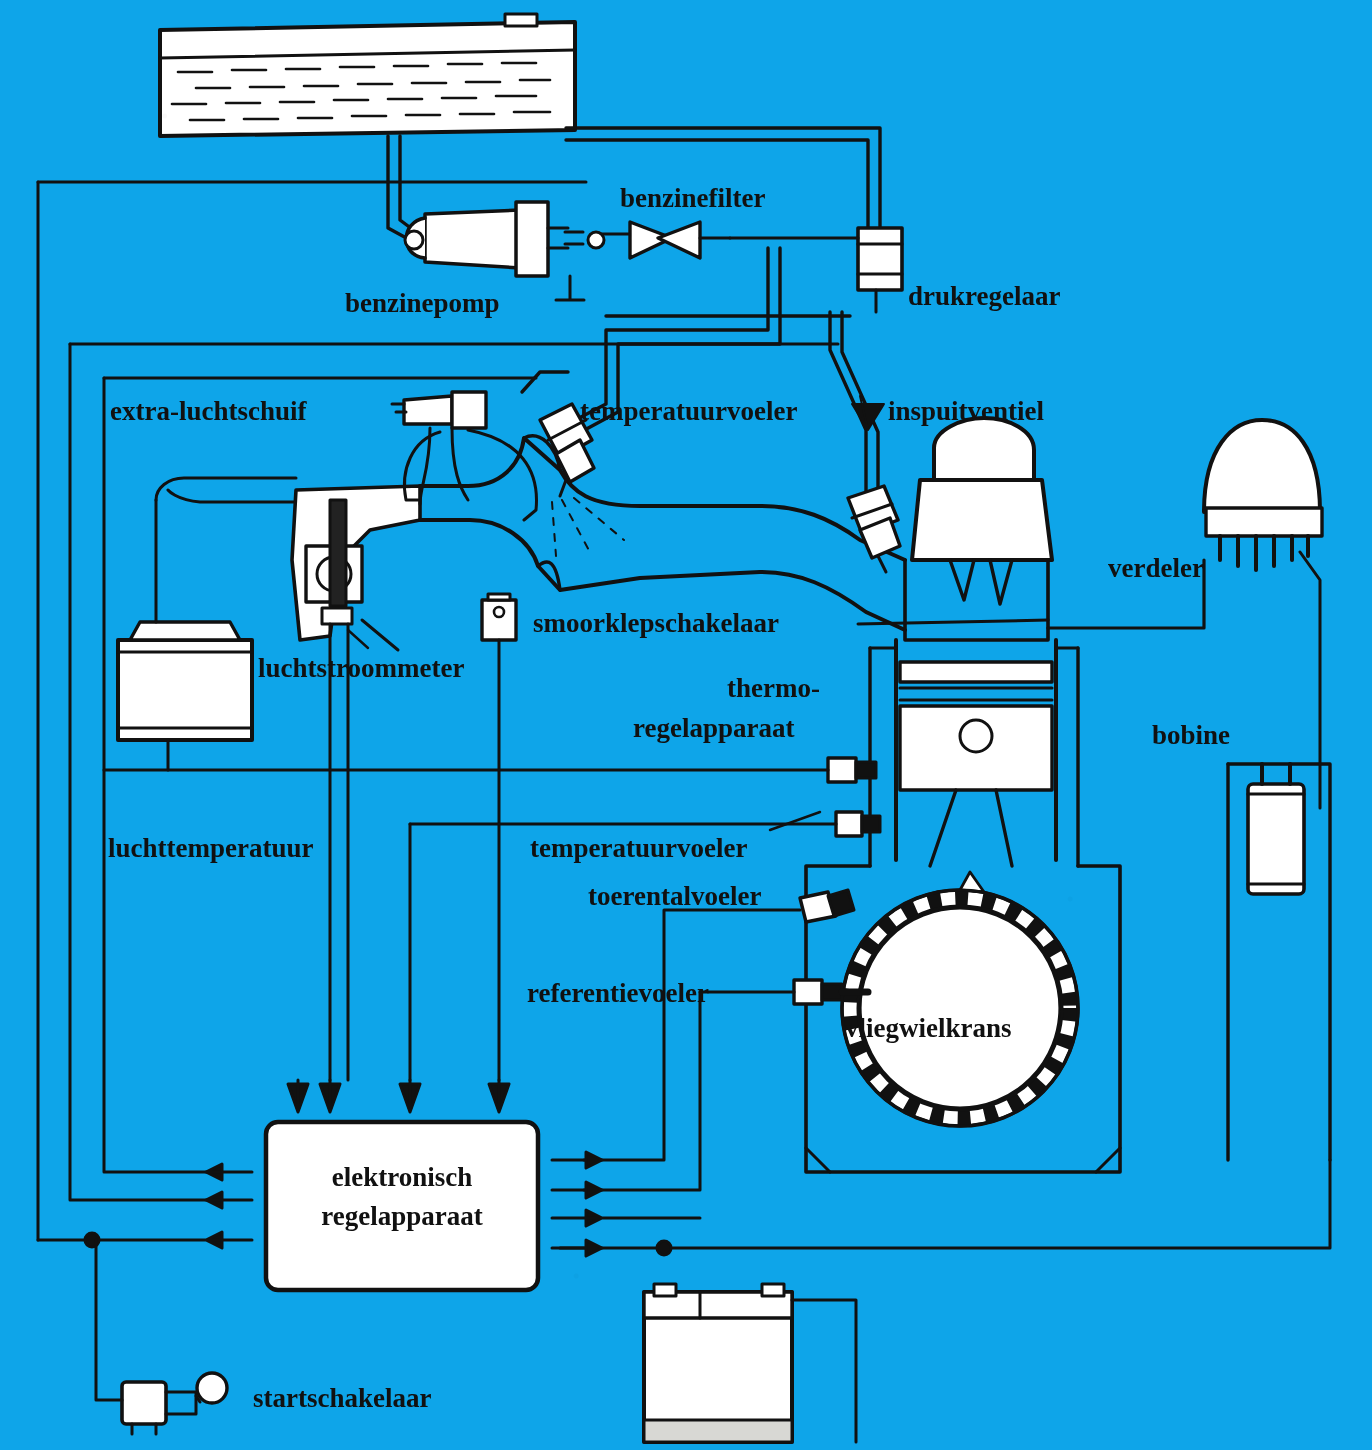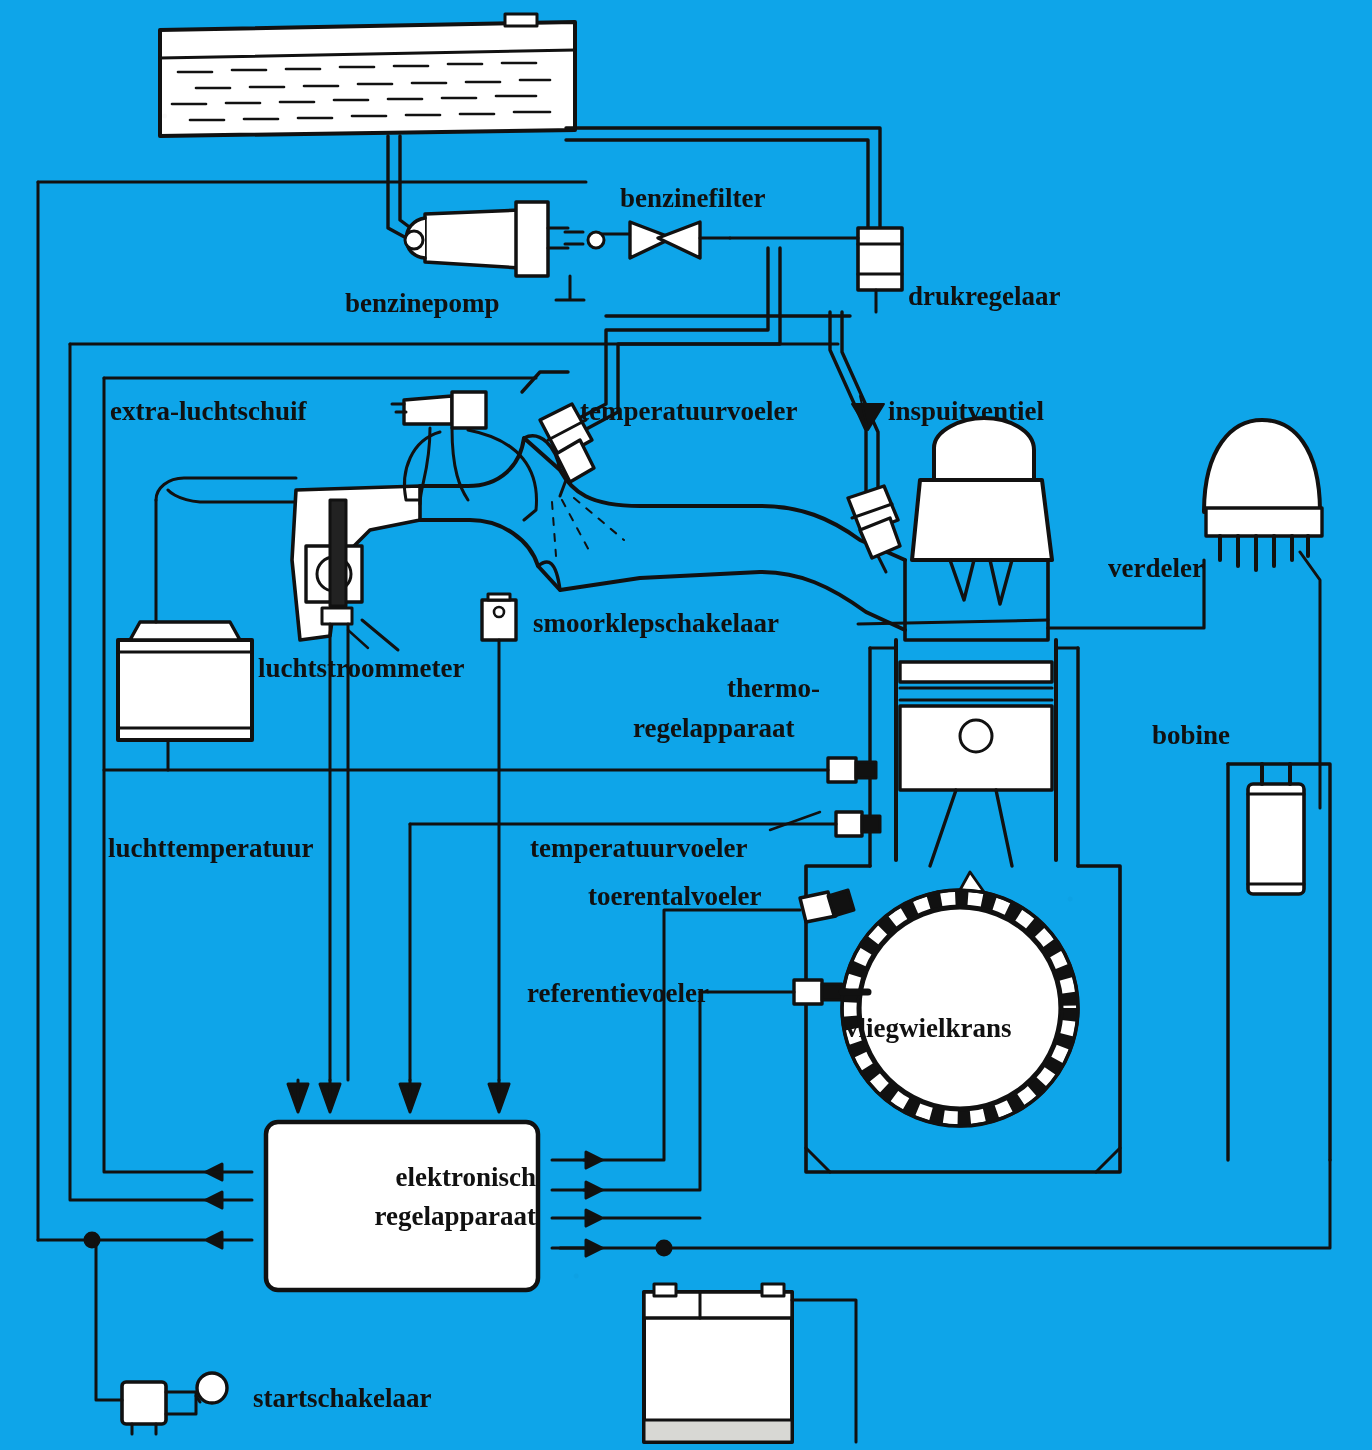--- a/index.html
+++ b/index.html
@@ -364,19 +364,19 @@
   <div class="lbl" style="left:727px; top:673px;">thermo-</div>
   <div class="lbl" style="left:633px; top:713px;">regelapparaat</div>
   <div class="lbl" style="left:1152px; top:720px;">bobine</div>
   <div class="lbl" style="left:108px; top:833px;">luchttemperatuur</div>
   <div class="lbl" style="left:530px; top:833px;">temperatuurvoeler</div>
   <div class="lbl" style="left:552px; top:881px;margin-left:36px;">toerentalvoeler</div>
   <div class="lbl" style="left:527px; top:978px;">referentievoeler</div>
   <div class="lbl" style="left:845px; top:1013px;">vliegwielkrans</div>
   <div class="lbl" style="left:253px; top:1383px;">startschakelaar</div>
 
-  <div class="ecu-text" style="left:256px; top:1158px;text-align:right;">
+  <div class="ecu-text" style="left:262px; top:1158px;">
     <div>elektronisch</div>
     <div>regelapparaat</div>
   </div>
 
   <div class="grain"></div>
 </div>
 
 </body></html>

